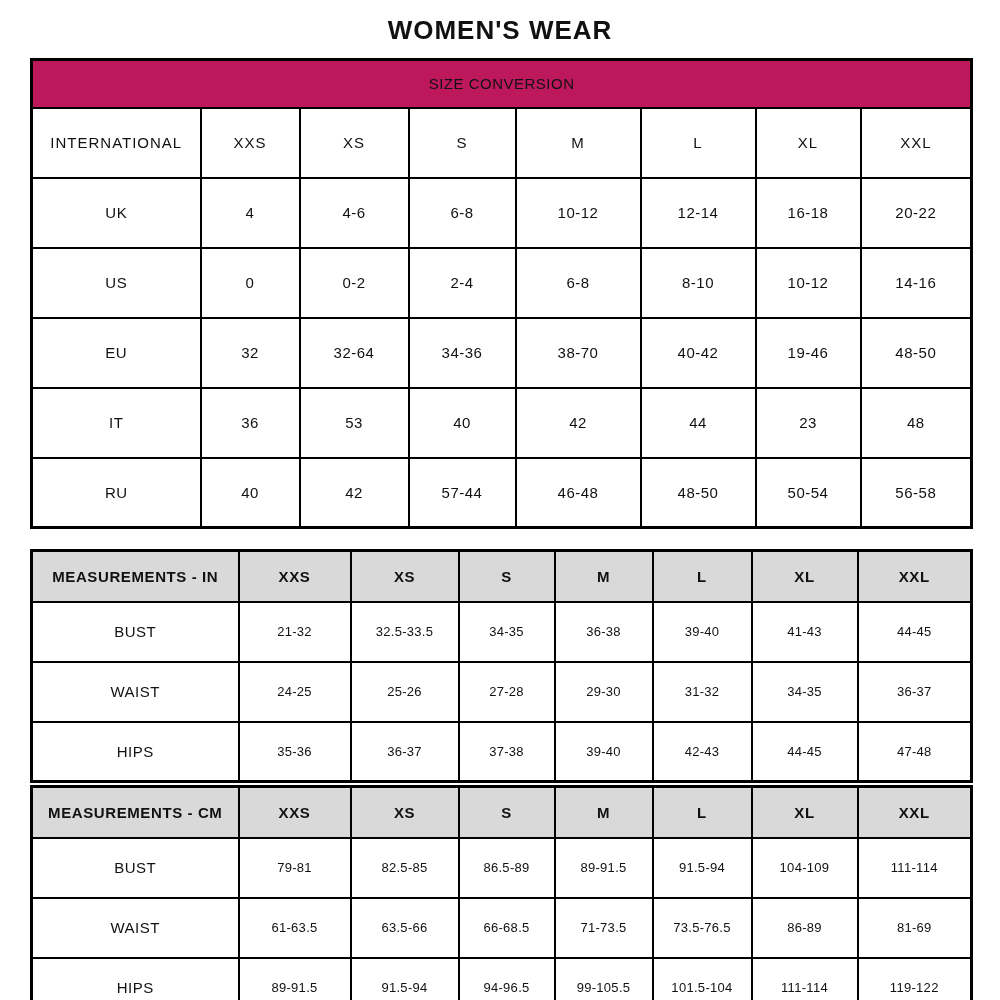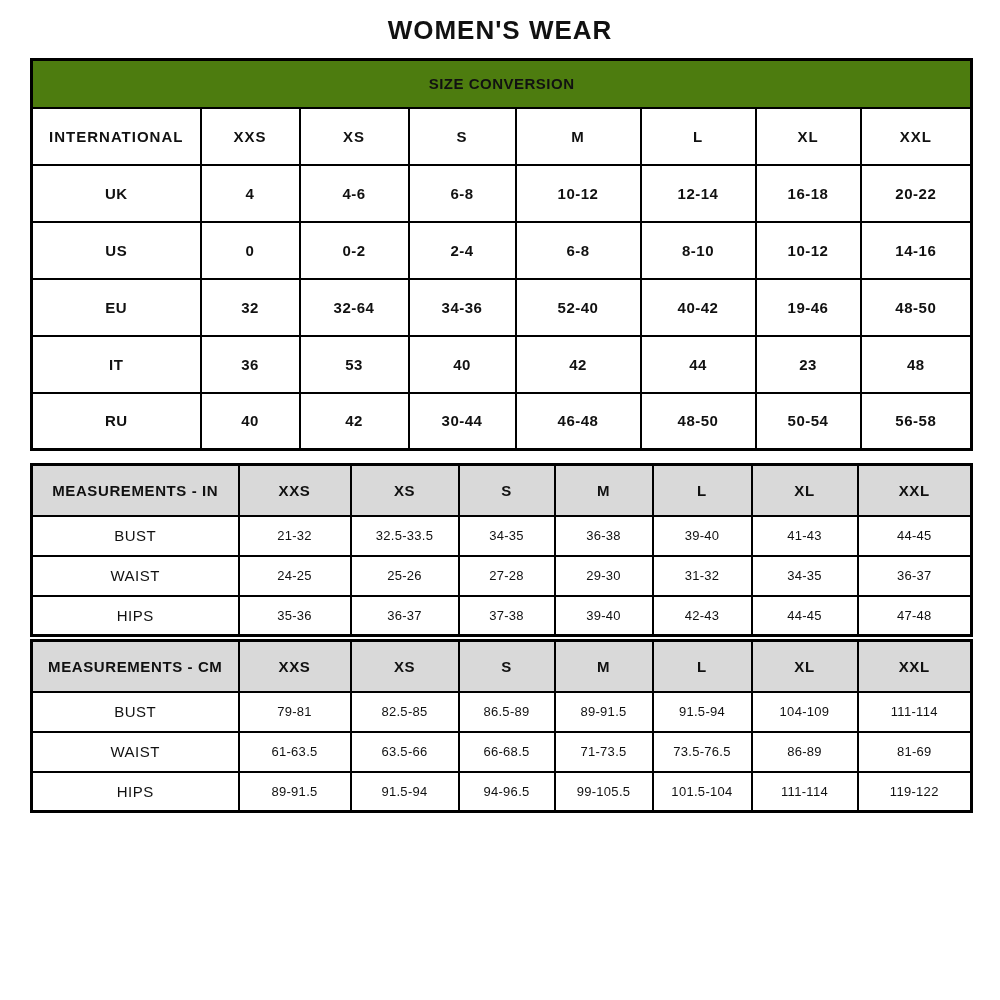--- a/index.html
+++ b/index.html
@@ -27,42 +27,42 @@
   .tbl { border: 3px solid #000; }
   td {
     border: 2px solid #000;
     text-align: center;
     vertical-align: middle;
     padding: 0;
     overflow: hidden;
     white-space: nowrap;
   }
   .band-cell {
-    background: #4d7c0f;
-    font-weight: bold;
+    background: #be185d;
+    font-weight: normal;
     font-size: 15px;
     letter-spacing: 0.8px;
     height: 48px;
   }
   
-  .t1 tr.data { height: 57px; font-weight: bold; }
+  .t1 tr.data { height: 70px; }
   .t1 td { font-size: 15px; letter-spacing: 0.5px; }
   .t1 .colhead { letter-spacing: 1px; }
   
   .t23 tr.hdr { height: 51px; }
-  .t23 tr.data { height: 40px; }
+  .t23 tr.data { height: 60px; }
   .hdr-cell {
     background: #d9d9d9;
     font-weight: bold;
     font-size: 15px;
     letter-spacing: 0.6px;
   }
   .t23 .label { font-size: 15px; letter-spacing: 0.5px; }
   .t23 .val { font-size: 13px; letter-spacing: 0.3px; }
-  .mt1 { margin-top: 12px; }
+  .mt1 { margin-top: 20px; }
 </style>
 </head>
 <body>
 
 <div class="page">
 
   <h1 class="page-title">WOMEN'S WEAR</h1>
 
   <table class="tbl t1">
     <colgroup>
@@ -107,40 +107,40 @@
       <td>6-8</td>
       <td>8-10</td>
       <td>10-12</td>
       <td>14-16</td>
     </tr>
     <tr class="data">
       <td>EU</td>
       <td>32</td>
       <td>32-64</td>
       <td>34-36</td>
-      <td>52-40</td>
+      <td>38-70</td>
       <td>40-42</td>
       <td>19-46</td>
       <td>48-50</td>
     </tr>
     <tr class="data">
       <td>IT</td>
       <td>36</td>
       <td>53</td>
       <td>40</td>
       <td>42</td>
       <td>44</td>
       <td>23</td>
       <td>48</td>
     </tr>
     <tr class="data">
       <td>RU</td>
       <td>40</td>
       <td>42</td>
-      <td>30-44</td>
+      <td>57-44</td>
       <td>46-48</td>
       <td>48-50</td>
       <td>50-54</td>
       <td>56-58</td>
     </tr>
   </tbody>
     </table>
 
   <table class="tbl t23 mt1">
     <colgroup>

